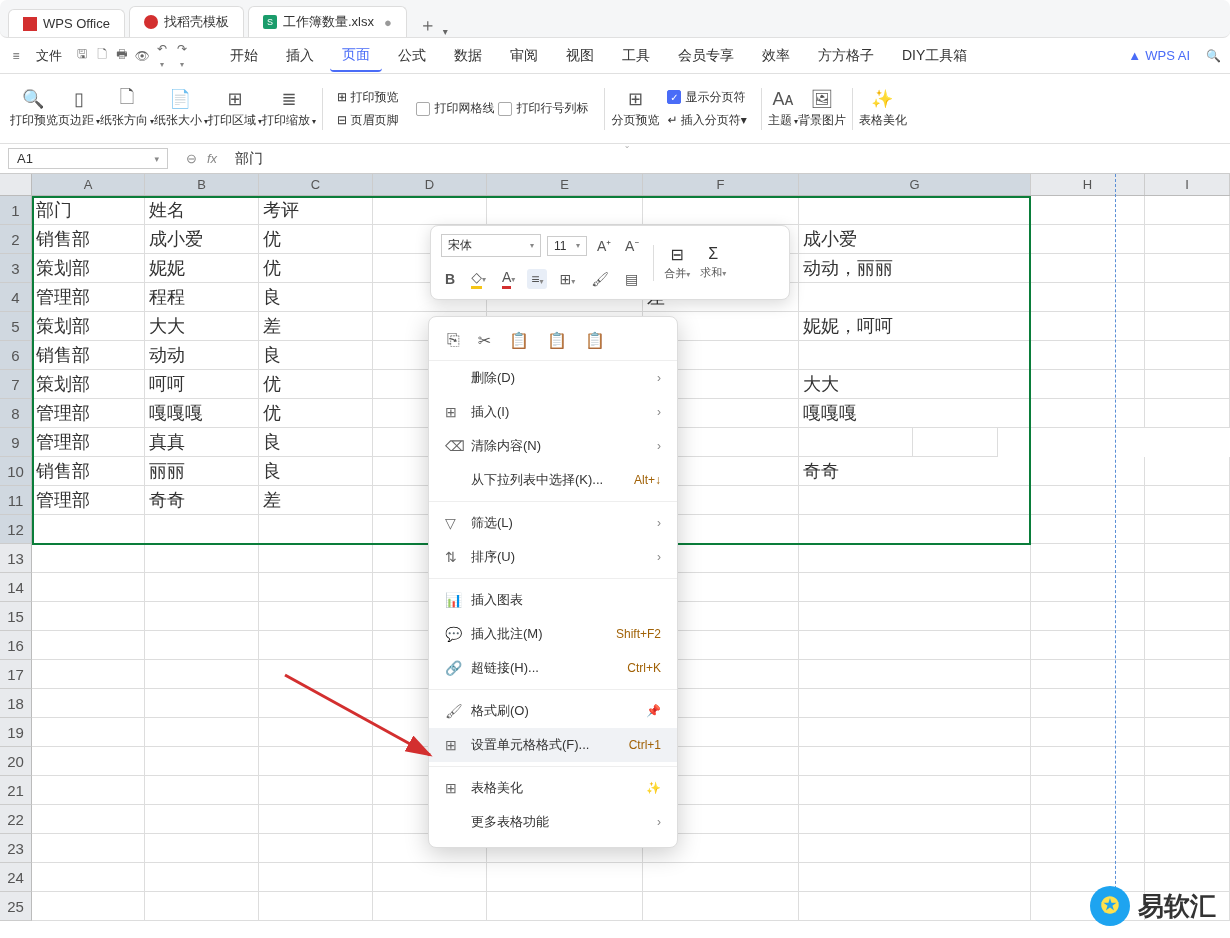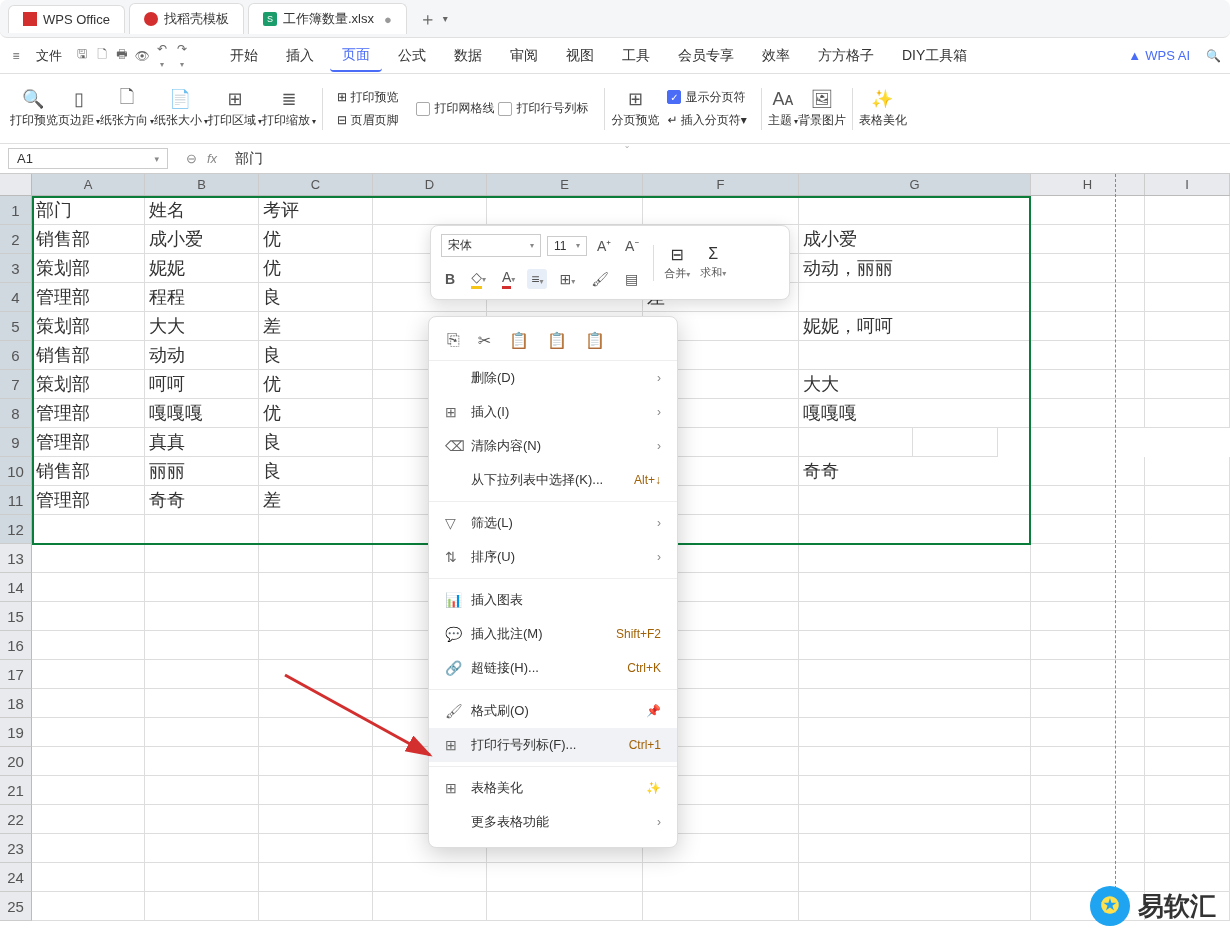--- a/index.html
+++ b/index.html
@@ -1,19 +1,19 @@
 <!DOCTYPE html>
 <html><head>
 <meta charset="utf-8">
 <style>
 * { margin: 0; padding: 0; box-sizing: border-box; }
 body { font-family: "Microsoft YaHei", "SimSun", sans-serif; font-size: 12px; background: #fff; color: #333; overflow: hidden; width: 1230px; height: 938px; position: relative; }
 
 
-.title-bar { height: 38px; background: #f5f6f7; display: flex; align-items: center; padding: 0 8px; border-bottom: 1px solid #e0e0e0; border-radius: 7px; }
+.title-bar { height: 38px; background: #f5f6f7; display: flex; align-items: flex-end; padding: 0 8px; border-bottom: 1px solid #e0e0e0; border-radius: 7px; }
 .app-tab { display: flex; align-items: center; gap: 6px; padding: 6px 14px; border-radius: 6px 6px 0 0; margin-right: 4px; font-size: 13px; }
 .app-tab.wps { background: #fff; border: 1px solid #ddd; border-bottom: none; }
 .app-tab.template { background: #fff; border: 1px solid #ddd; border-bottom: none; }
 .app-tab.file { background: #fff; border: 1px solid #ddd; border-bottom: none; }
 .app-icon-wps { width: 14px; height: 14px; background: #d32f2f; display: inline-block; }
 .app-icon-tpl { width: 14px; height: 14px; background: #d32f2f; border-radius: 50%; display: inline-block; }
 .app-icon-file { width: 14px; height: 14px; background: #1a9c6b; border-radius: 2px; display: inline-block; color: #fff; font-size: 9px; text-align: center; line-height: 14px; }
 .tab-dot { color: #999; margin-left: 4px; }
 .new-tab { margin-left: 8px; font-size: 18px; color: #666; cursor: pointer; }
 .tab-chevron { font-size: 10px; color: #666; margin-left: 6px; }
@@ -658,21 +658,21 @@
       <span class="cm-right">Ctrl+K</span>
     </div>
   <div class="cm-sep"></div>
   <div class="cm-item">
       <span class="cm-ic">🖌</span>
       <span class="cm-text">格式刷(O)</span>
       <span class="cm-right">📌</span>
     </div>
   <div class="cm-item hover">
       <span class="cm-ic">⊞</span>
-      <span class="cm-text">打印行号列标(F)...</span>
+      <span class="cm-text">设置单元格格式(F)...</span>
       <span class="cm-right">Ctrl+1</span>
     </div>
   <div class="cm-sep"></div>
   <div class="cm-item">
       <span class="cm-ic">⊞</span>
       <span class="cm-text">表格美化</span>
       <span class="cm-right">✨</span>
     </div>
   <div class="cm-item">
       <span class="cm-ic"></span>

